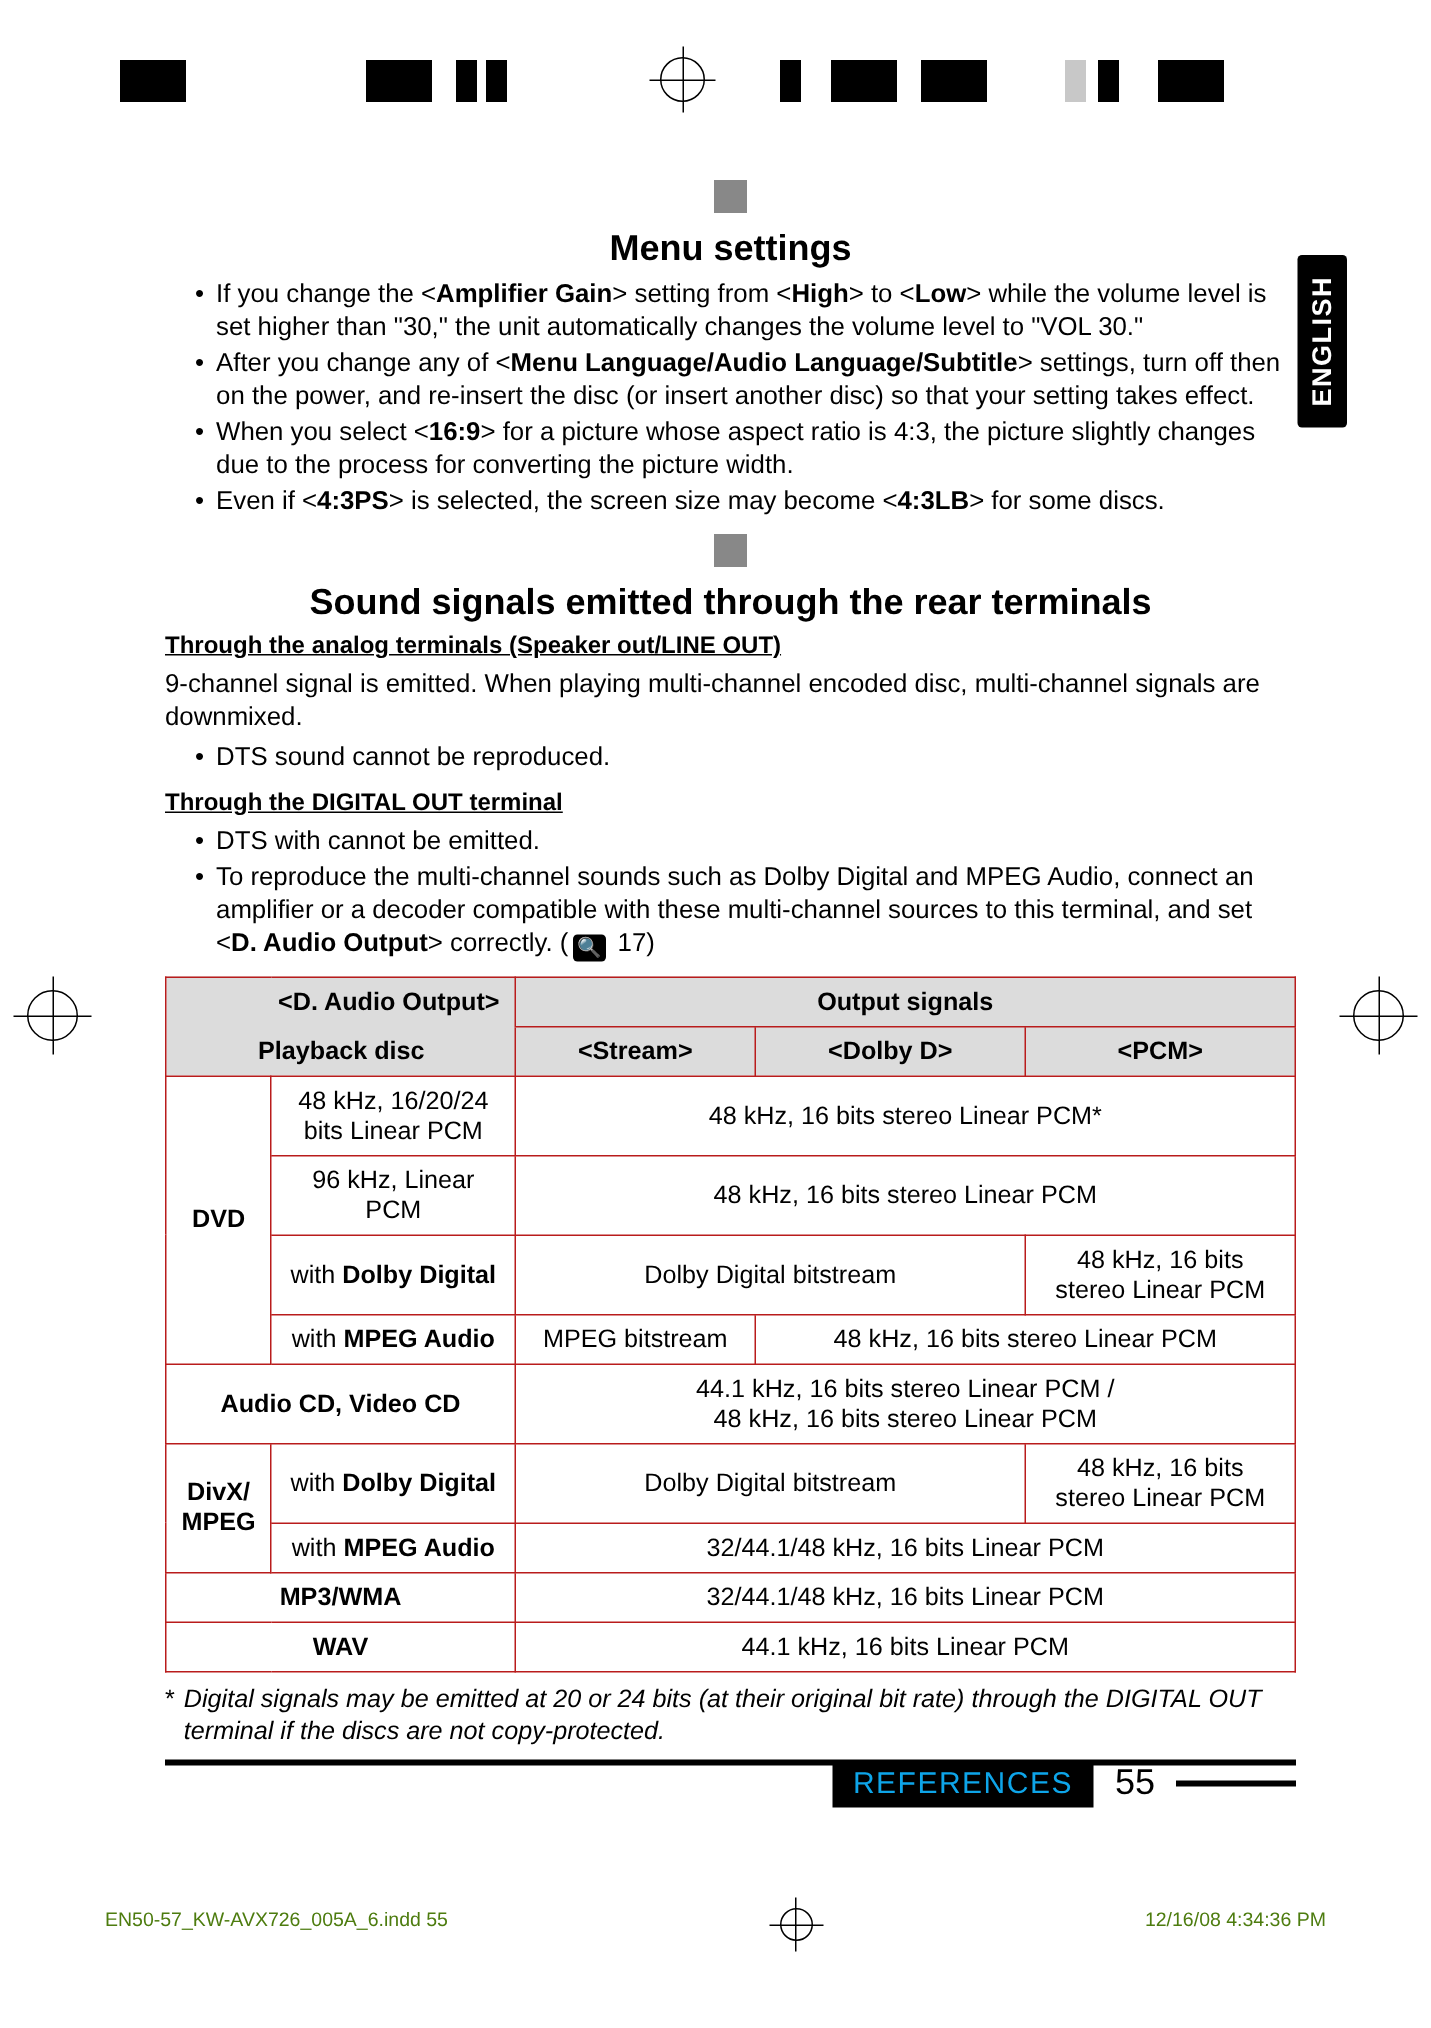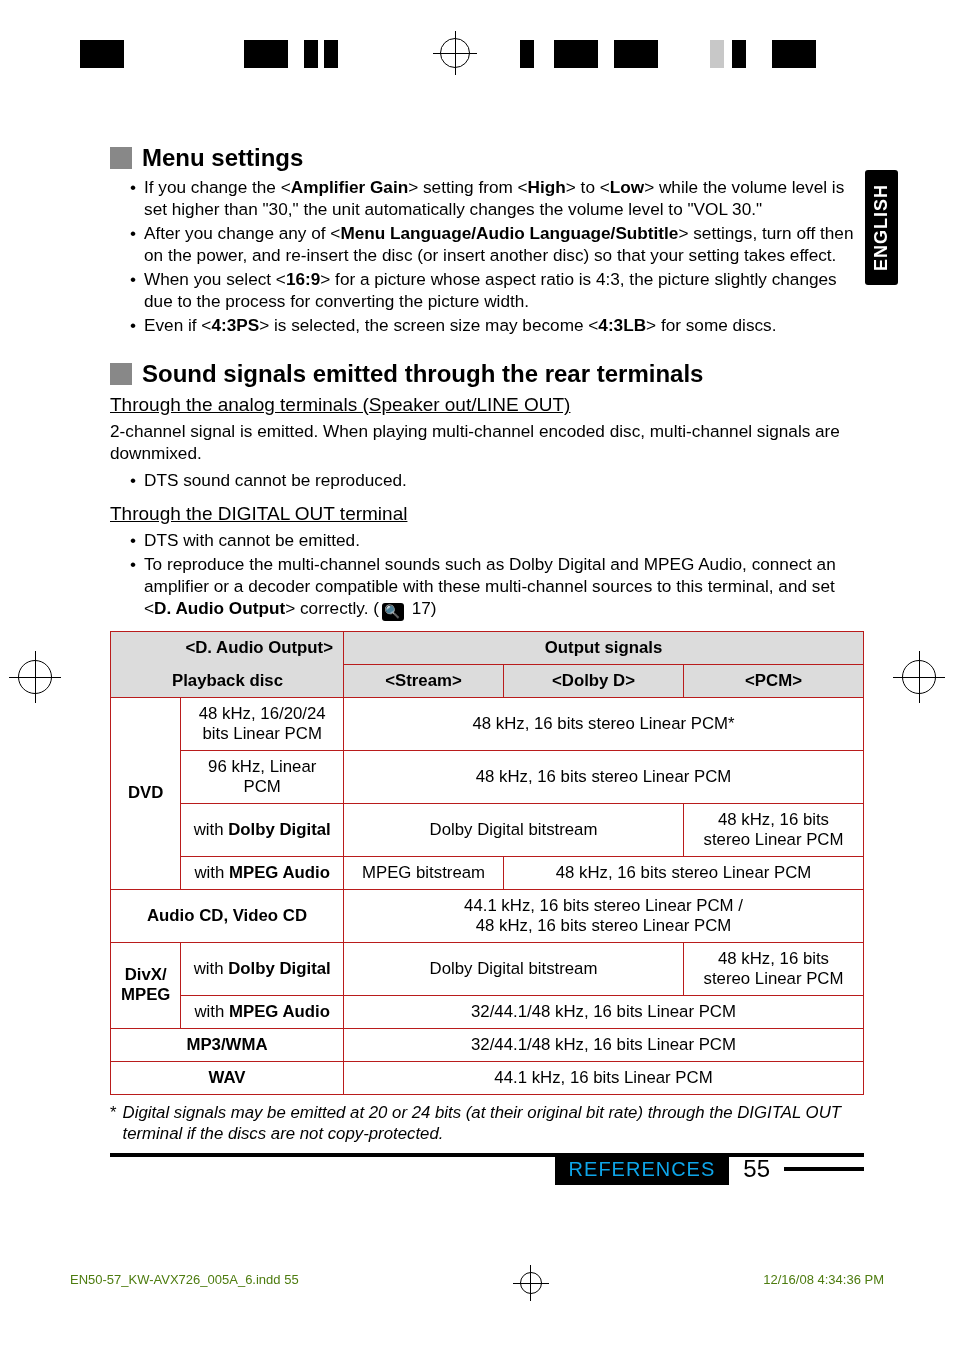--- a/index.html
+++ b/index.html
@@ -32,30 +32,30 @@
   }
 
   .lang-tab {
     position: absolute; right: -34px; top: 50px;
     background:#000; color:#fff; padding:14px 6px;
     writing-mode: vertical-rl; transform: rotate(180deg);
     font-weight:600; font-size:18px; letter-spacing:1px;
     border-radius:3px;
   }
 
-  .sec-head { display:flex; align-items:center; gap:10px; margin:24px 0 4px 0; }
+  .sec-head { display:flex; align-items:center; gap:10px; margin:0 0 4px 0;flex-direction:column; }
   .sec-head .box { width:22px; height:22px; background:#888; flex:0 0 auto; }
   .sec-head h2 { margin:0; font-size:24px; font-weight:700; }
 
   .bullets { margin:4px 0 12px 20px; font-size:17.2px; line-height:1.28; }
   .bullets .row { display:flex; gap:8px; margin:2px 0; }
   .bullets .dot { flex:0 0 auto; }
   .bullets strong { font-weight:700; }
 
-  .sub-u { font-weight:400; text-decoration: underline; font-size:19px; margin:6px 0 4px 0; }
+  .sub-u { font-weight:700; text-decoration: underline; font-size:16px; margin:6px 0 4px 0; }
   p.plain { margin:4px 0; font-size:17.2px; line-height:1.3; }
 
   .q-icon {
     display:inline-flex; align-items:center; justify-content:center;
     width:22px; height:18px; background:#000; color:#fff;
     border-radius:3px; font-size:13px; line-height:18px; margin:0 3px;
     position:relative; top:2px;
   }
 
   table.sig {
@@ -149,21 +149,21 @@
     </span>
       </div>
   </div>
 
   <div class="sec-head">
     <div class="box"></div>
     <h2>Sound signals emitted through the rear terminals</h2>
   </div>
 
   <div class="sub-u">Through the analog terminals (Speaker out/LINE OUT)</div>
-  <p class="plain">2-channel signal is emitted. When playing multi-channel encoded disc, multi-channel signals are downmixed.</p>
+  <p class="plain">9-channel signal is emitted. When playing multi-channel encoded disc, multi-channel signals are downmixed.</p>
   <div class="bullets" style="margin-top:0">
     <div class="row">
         <span class="dot">•</span>
         <span>DTS sound cannot be reproduced.</span>
       </div>
   </div>
 
   <div class="sub-u" style="margin-top:10px;">Through the DIGITAL OUT terminal</div>
   <div class="bullets" style="margin-top:0">
     <div class="row">

